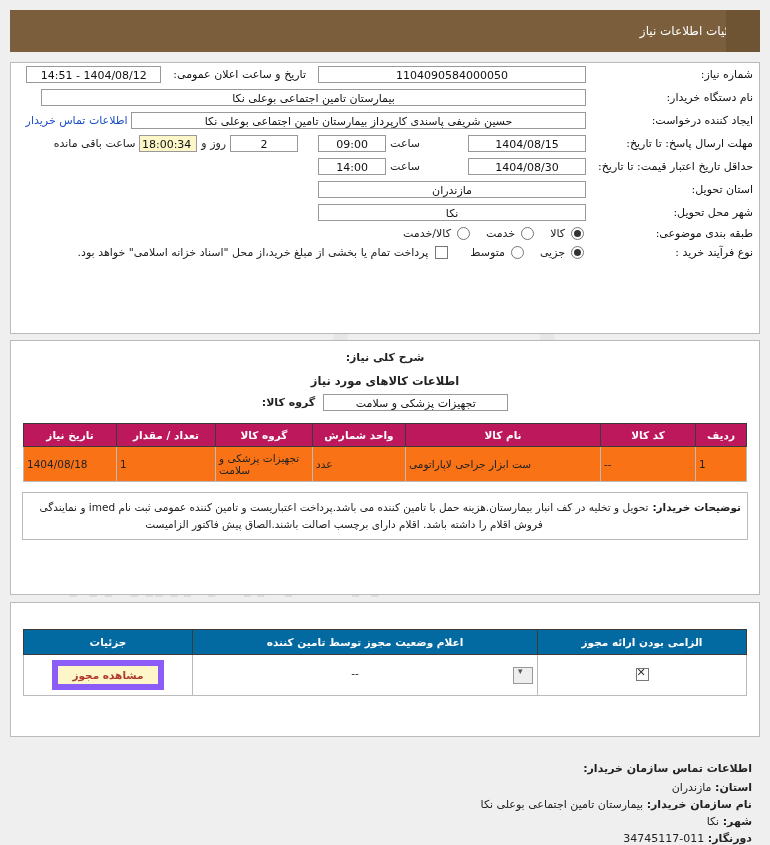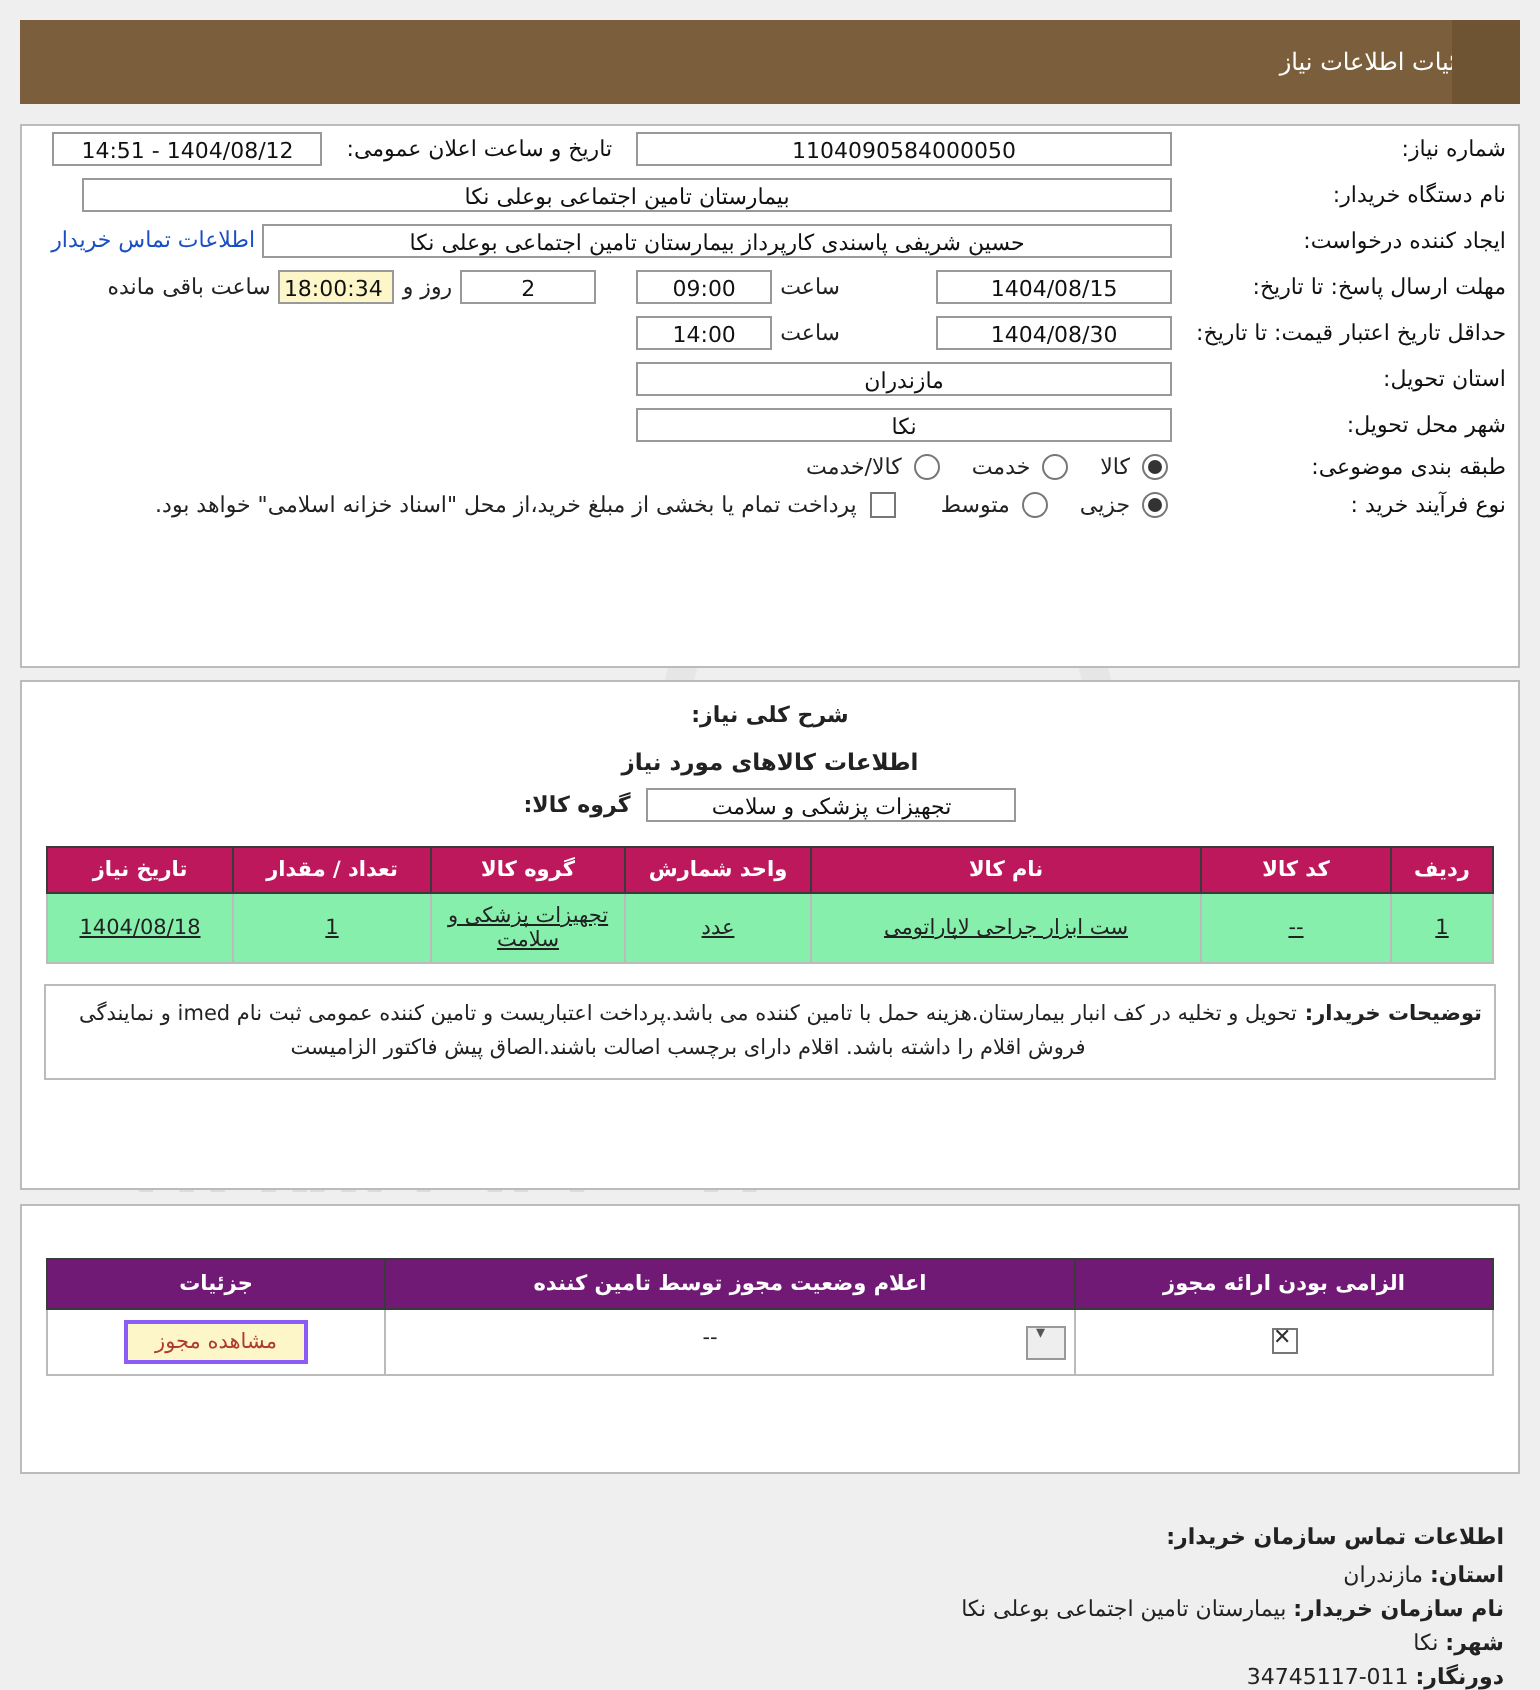--- a/index.html
+++ b/index.html
@@ -95,43 +95,43 @@
   .grp .lbl2{ font-weight:bold; font-size:11px;}
 
   table.grid{
     width:724px; margin:12px auto 0 auto; border-collapse:collapse; font-size:10.5px;
   }
   table.grid th{
     background:#be185d; color:#fff; border:1px solid #3a3a3a;
     padding:5px 3px; font-weight:bold; text-align:center;
   }
   table.grid td{
-    border:1px solid #bbb; padding:5px 3px; text-align:center; background:#86efac; color:#222;text-decoration:underline;
+    border:1px solid #bbb; padding:5px 3px; text-align:left; background:#f97316; color:#222;
   }
   .note{
     width:724px; margin:10px auto 0 auto; border:1px solid #bbb; background:#fff;
     display:flex; align-items:flex-start; font-size:10.5px; line-height:1.6;
   }
   .note .nl{ font-weight:bold; padding:6px 6px; white-space:nowrap; width:70px; text-align:right;}
   .note .nb{ padding:6px 6px; text-align:center; flex:1;}
 
   .section-title{
     position:absolute; top:612px; right:24px; font-size:11px; color:#111;
   }
 
   table.grid2{
     width:724px; margin:26px auto 0 auto; border-collapse:collapse; font-size:10.5px;
   }
   table.grid2 th{
-    background:#701a75; color:#fff; border:1px solid #3a3a3a; padding:6px 4px; font-weight:bold;
+    background:#0369a1; color:#fff; border:1px solid #3a3a3a; padding:6px 4px; font-weight:bold;
   }
   table.grid2 td{ border:1px solid #bbb; padding:5px 4px; text-align:center; background:#fff;}
   .btn{
-    display:inline-block; border:2px solid #8b5cf6; background:#fdf6c8; color:#b03a2e;
-    padding:3px 14px; font-size:10.5px; cursor:pointer;
+    display:inline-block; border:6px solid #8b5cf6; background:#fdf6c8; color:#b03a2e;
+    padding:3px 14px; font-size:10.5px; cursor:pointer;font-weight:bold;
   }
   .selectbox{
     display:inline-block; width:18px; height:15px; border:1px solid #999;
     background:#eee; position:relative; vertical-align:middle;
   }
   .selectbox::after{
     content:"▾"; position:absolute; top:-2px; left:4px; font-size:9px; color:#555;
   }
 
   

